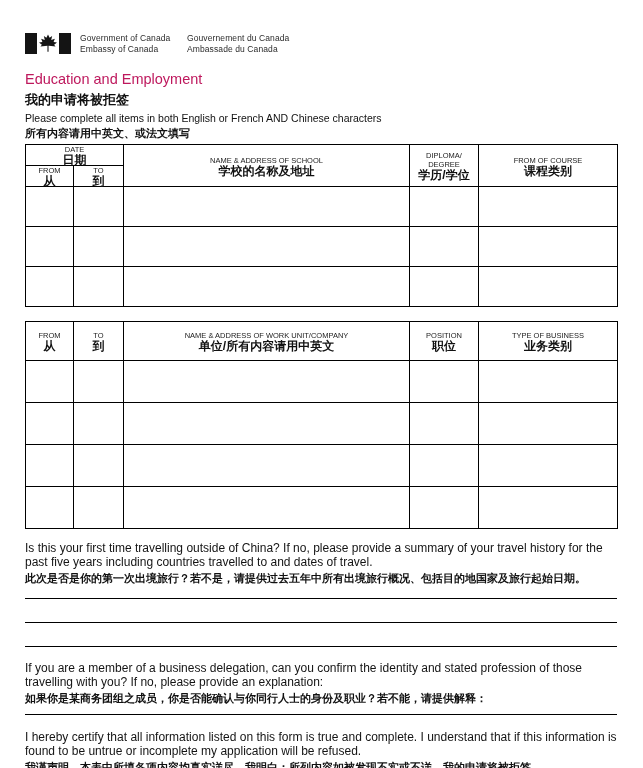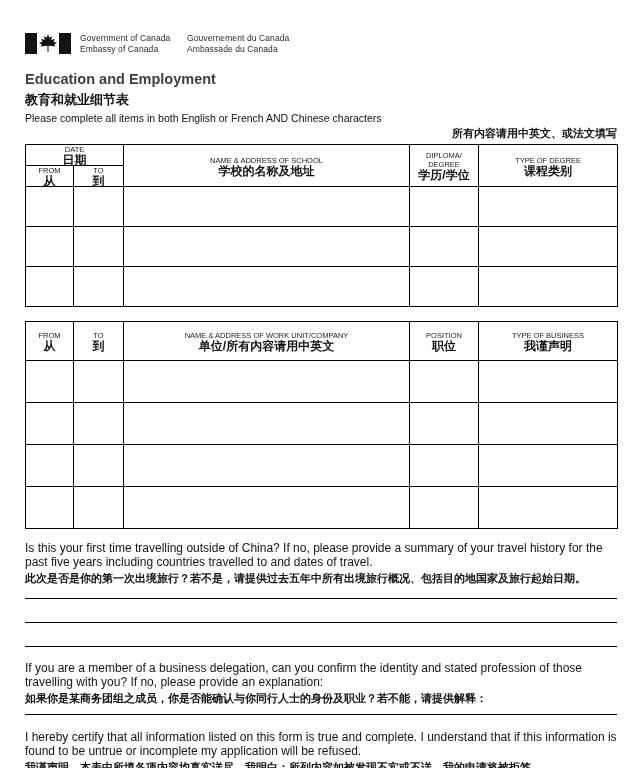--- a/index.html
+++ b/index.html
@@ -15,24 +15,24 @@
   
   .gov-header { margin-top: 33px; display: flex; align-items: flex-end; }
   .flag-mark { width: 46px; height: 21px; display: flex; margin-right: 9px; flex: 0 0 auto; }
   .flag-bar { width: 12px; height: 21px; background: #141414; }
   .flag-leaf { width: 22px; height: 21px; display: flex; align-items: center; justify-content: center; }
   .flag-leaf svg { width: 18px; height: 19px; display: block; }
   .gov-col { font-size: 8.5px; line-height: 10.5px; color: #2b2b2b; letter-spacing: 0.1px; }
   .gov-col.en { width: 107px; }
 
   
-  .title-en { margin-top: 17px; font-size: 14.5px; line-height: 16px; font-weight: bold; color: #404040; }
+  .title-en { margin-top: 17px; font-size: 14.5px; line-height: 16px; font-weight: normal; color: #be185d; }
   .title-zh { margin-top: 5px; font-size: 13px; line-height: 15px; font-weight: bold; }
   .inst-en  { margin-top: 5px; font-size: 10.5px; line-height: 12px; }
-  .inst-zh  { margin-top: 3px; font-size: 11px; line-height: 13px; font-weight: bold; text-align: right; }
+  .inst-zh  { margin-top: 3px; font-size: 11px; line-height: 13px; font-weight: bold; }
 
   
   table.form-table {
     border-collapse: collapse; table-layout: fixed;
     width: 592px; background: #fff;
   }
   table.form-table th, table.form-table td {
     border: 1.5px solid #000; padding: 0; vertical-align: middle; text-align: center;
   }
   .edu-table { margin-top: 4px; }
@@ -76,21 +76,21 @@
         <div>Government of Canada</div>
         <div>Embassy of Canada</div>
       </div>
       <div class="gov-col fr">
         <div>Gouvernement du Canada</div>
         <div>Ambassade du Canada</div>
       </div>
     </div>
 
     <div class="title-en">Education and Employment</div>
-    <div class="title-zh">教育和就业细节表</div>
+    <div class="title-zh">我的申请将被拒签</div>
     <div class="inst-en">Please complete all items in both English or French AND Chinese characters</div>
     <div class="inst-zh">所有内容请用中英文、或法文填写</div>
 
     <table class="form-table edu-table">
       <colgroup>
         <col style="width:48px">
           <col style="width:50px">
           <col style="width:286px">
           <col style="width:69px">
           <col style="width:139px">
@@ -103,21 +103,21 @@
           </th>
           <th rowspan="2">
             <div class="h-en">NAME &amp; ADDRESS OF SCHOOL</div>
             <div class="h-zh">学校的名称及地址</div>
           </th>
           <th rowspan="2">
             <div class="h-en">DIPLOMA/ DEGREE</div>
             <div class="h-zh">学历/学位</div>
           </th>
           <th rowspan="2">
-            <div class="h-en">TYPE OF DEGREE</div>
+            <div class="h-en">FROM OF COURSE</div>
             <div class="h-zh">课程类别</div>
           </th>
         </tr>
         <tr class="r2">
           <th>
             <div class="h-en">FROM</div>
             <div class="h-zh">从</div>
           </th>
           <th>
             <div class="h-en">TO</div>
@@ -171,21 +171,21 @@
           <th>
             <div class="h-en">NAME &amp; ADDRESS OF WORK UNIT/COMPANY</div>
             <div class="h-zh">单位/所有内容请用中英文</div>
           </th>
           <th>
             <div class="h-en">POSITION</div>
             <div class="h-zh">职位</div>
           </th>
           <th>
             <div class="h-en">TYPE OF BUSINESS</div>
-            <div class="h-zh">我谨声明</div>
+            <div class="h-zh">业务类别</div>
           </th>
         </tr>
       </thead>
       <tbody>
           <tr>
             <td></td>
             <td></td>
             <td></td>
             <td></td>
             <td></td>

